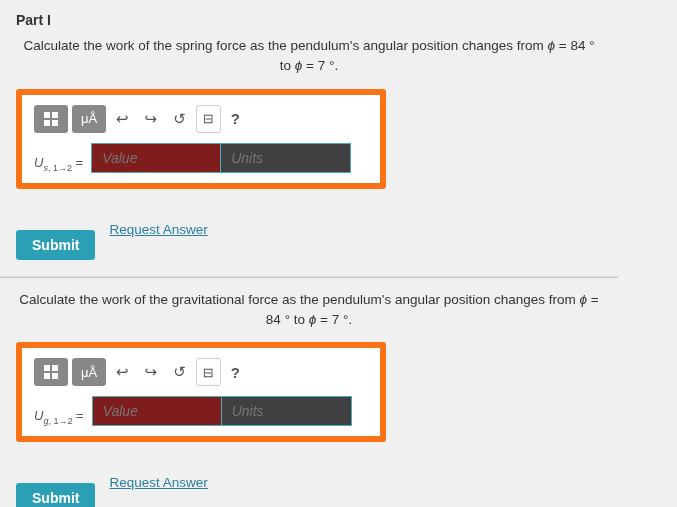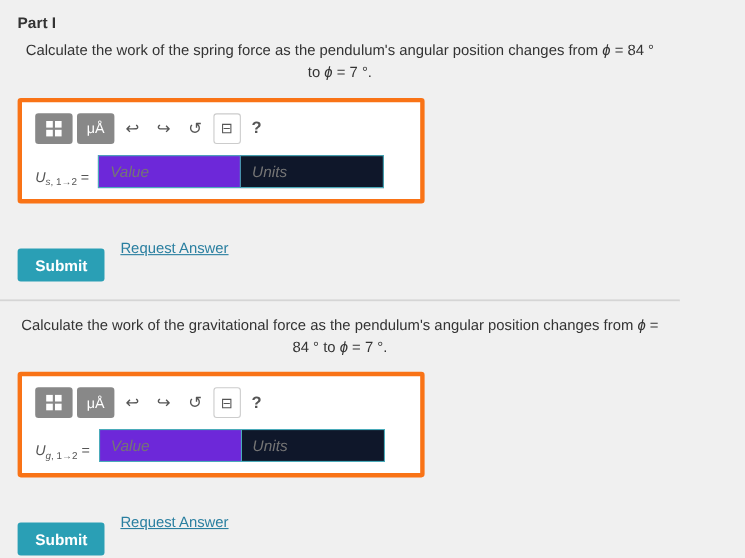--- a/index.html
+++ b/index.html
@@ -27,21 +27,21 @@
     }
     .part-description {
       font-size: 13.5px;
       margin-bottom: 12px;
       color: #333;
       line-height: 1.5;
       text-align: center;
     }
     .input-box {
       background: #fff;
-      border: 4px solid #f97316;
+      border: 6px solid #f97316;
       border-radius: 3px;
       padding: 10px 12px;
       width: 370px;
       margin-bottom: 10px;
     }
     .toolbar {
       display: flex;
       align-items: center;
       gap: 4px;
       margin-bottom: 10px;
@@ -98,32 +98,32 @@
     }
     .input-label {
       font-size: 13px;
       margin-right: 8px;
       color: #555;
       min-width: 40px;
       text-align: right;
     }
     .value-input {
       border: 1.5px solid #4aabba;
-      background: #6d28d9;
+      background: #7f1d1d;
       font-size: 14px;
       color: #aaa;
       font-style: italic;
       padding: 6px 10px;
       width: 130px;
       outline: none;
     }
     .units-input {
       border: 1.5px solid #4aabba;
       border-left: none;
-      background: #0f172a;
+      background: #404040;
       font-size: 14px;
       color: #aaa;
       font-style: italic;
       padding: 6px 10px;
       width: 130px;
       outline: none;
     }
     .action-row {
       display: flex;
       align-items: center;

